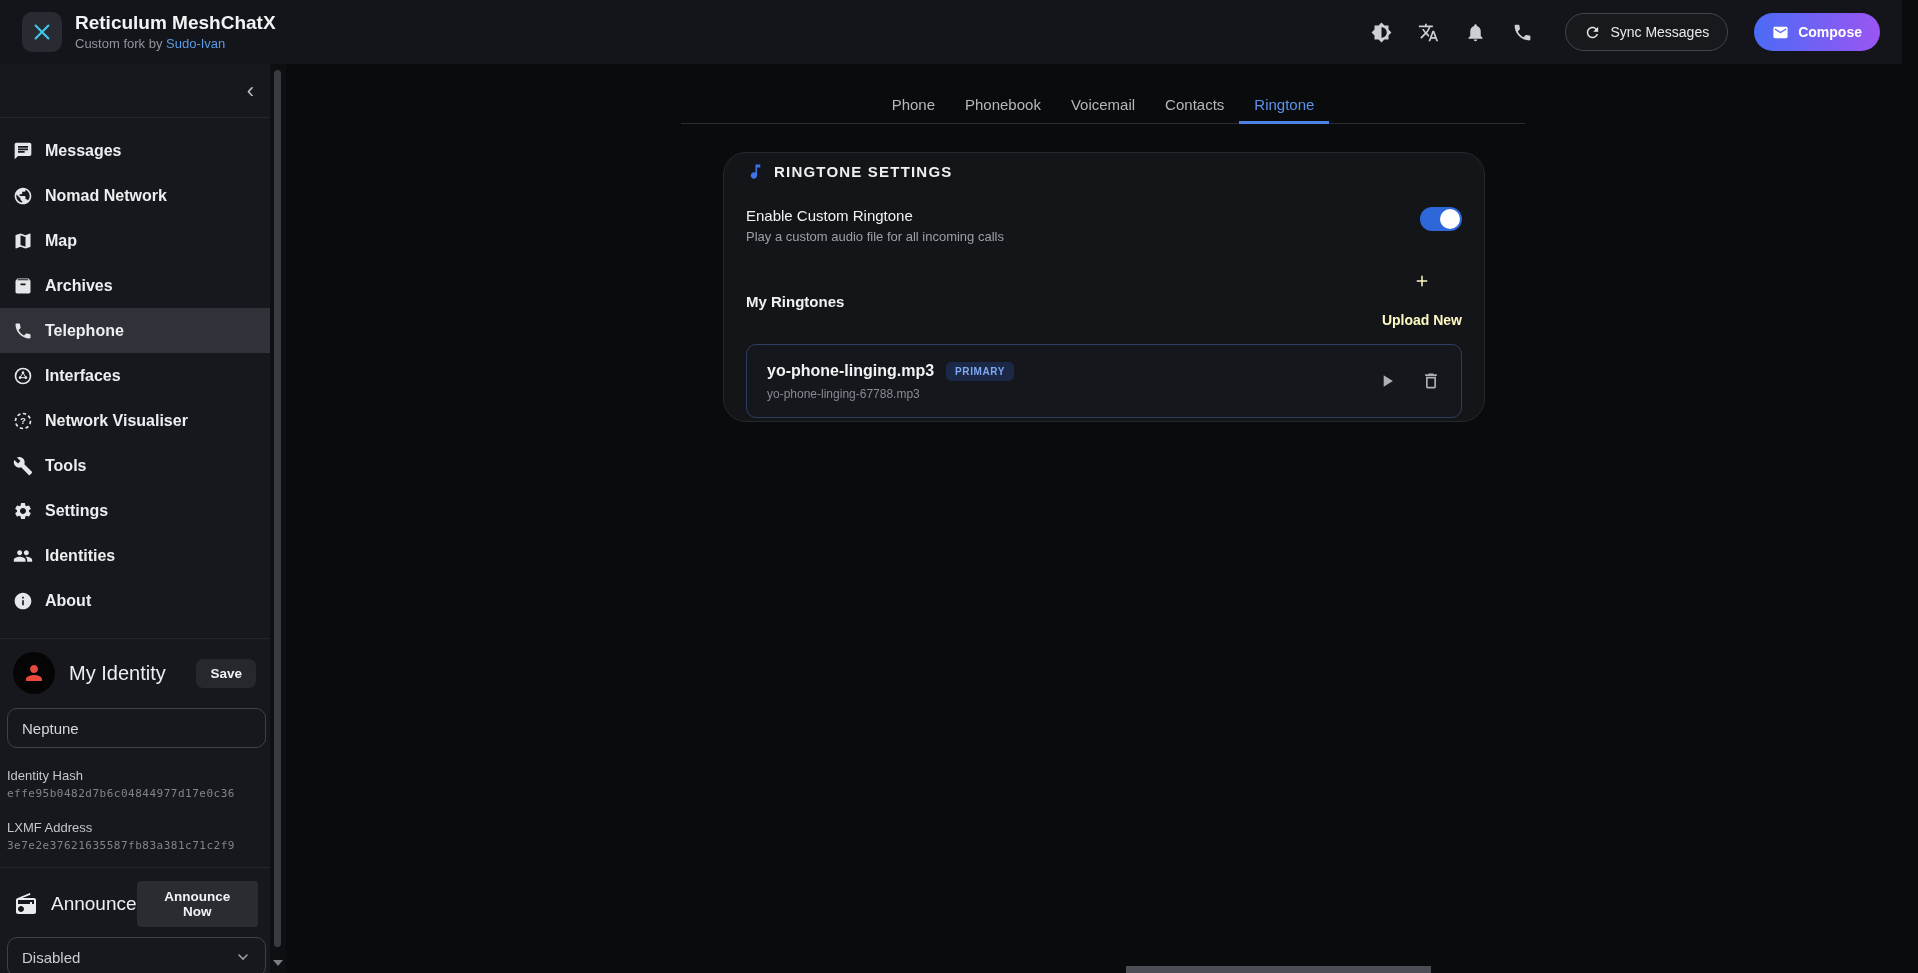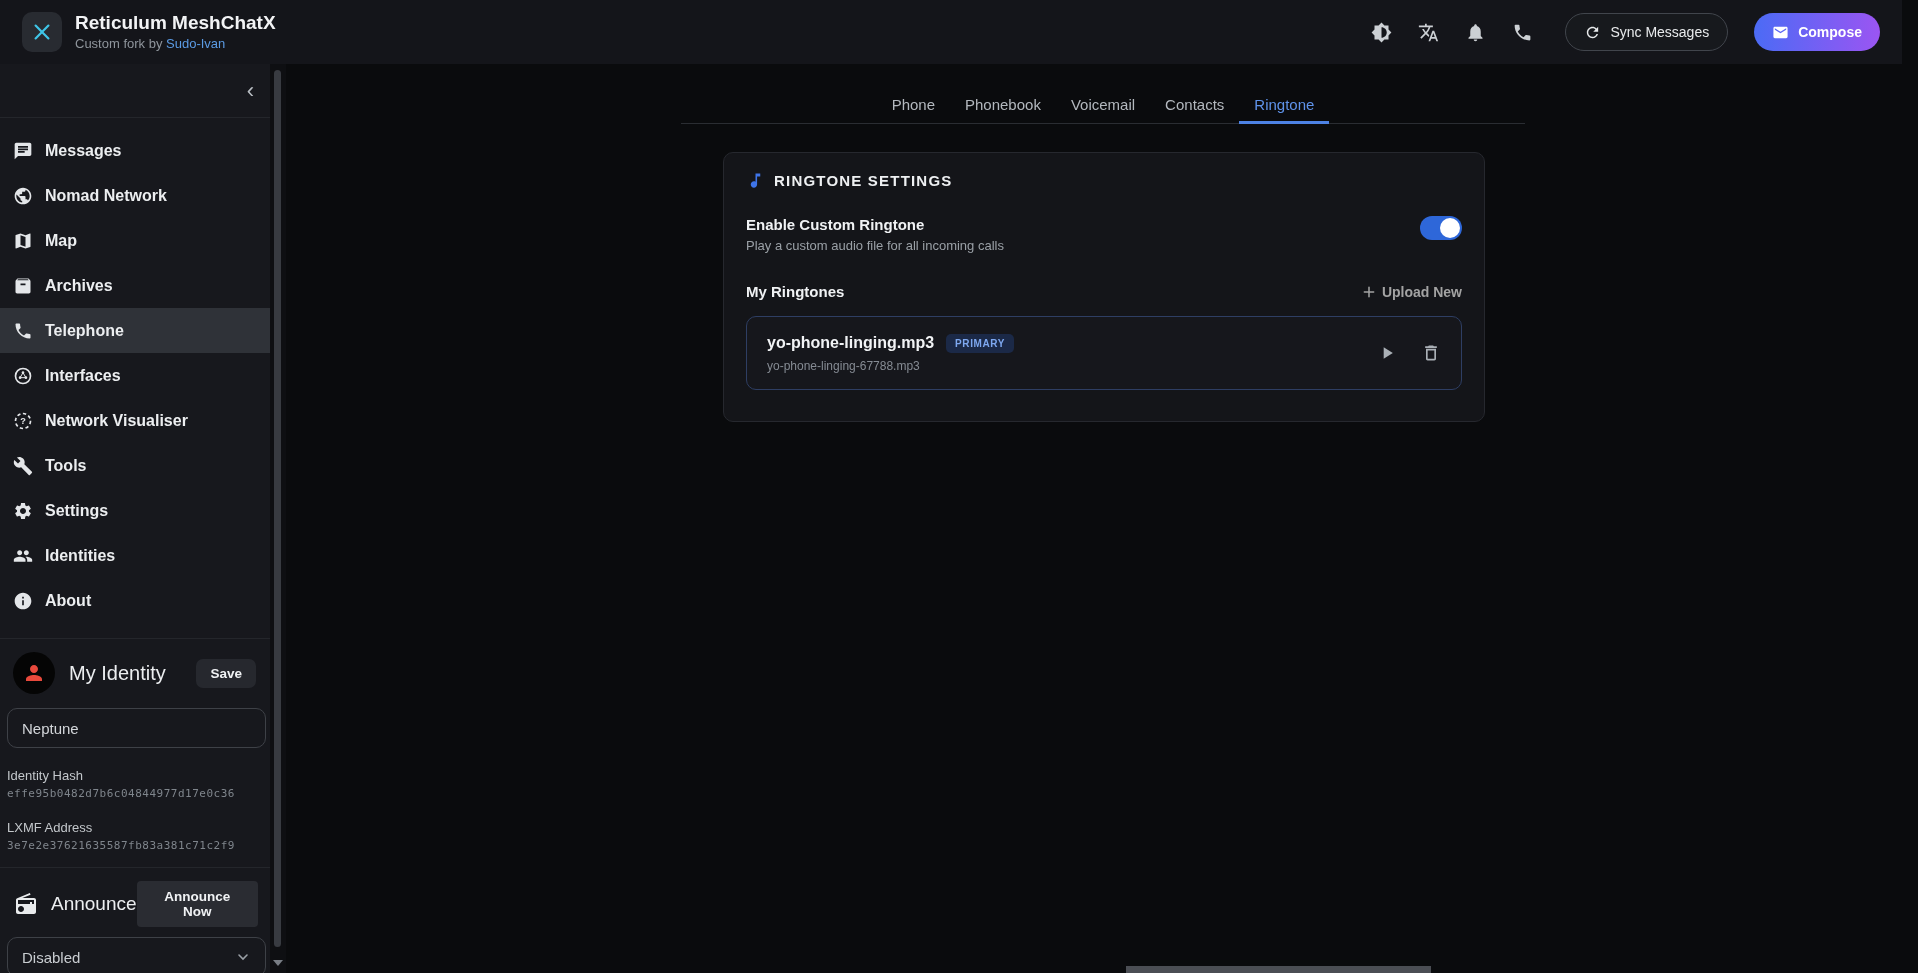--- a/index.html
+++ b/index.html
@@ -118,44 +118,44 @@
   }
   .tab {
     height:36px; padding:0 15px; display:flex; align-items:center;
     font-size:15px; color:#b3b8be; cursor:pointer;
     border-bottom:3px solid transparent;
   }
   .tab.active { color:#5f93ea; border-bottom-color:#4d82e4; }
 
   .card {
     position:absolute; left:723px; top:152px; width:762px; height:270px;
-    background:#141519; border:1px solid #26282e; border-radius:10px;
-    padding:18px 22px;
+    background:#141519; border:1px solid #26282e; border-radius:23px;
+    padding:9px 22px;
   }
   .card-head { display:flex; align-items:center; gap:9px; }
   .card-head svg { color:#3e74e8; }
   .card-title { font-size:15px; font-weight:bold; letter-spacing:1.2px; color:#eef0f2; }
 
   .enable-row { margin-top:26px; display:flex; align-items:flex-start; }
-  .enable-label { font-size:15px; font-weight:bold; color:#f0f2f4; }
+  .enable-label { font-size:15px; font-weight:normal; color:#f0f2f4; }
   .enable-desc { margin-top:5px; font-size:13px; color:#9aa0a6; }
   .toggle {
     margin-left:auto; width:42px; height:24px; border-radius:12px;
     background:#2e67d9; position:relative; cursor:pointer; flex:none;
   }
   .toggle-knob {
     position:absolute; top:2px; right:2px; width:20px; height:20px;
     border-radius:50%; background:#ffffff;
   }
 
   .ringtones-row { margin-top:30px; display:flex; align-items:center; }
   .ringtones-label { font-size:15px; font-weight:bold; color:#f0f2f4; }
   .upload-link {
-    margin-left:auto; display:flex; align-items:center; gap:6px;
-    color:#a3a3a3; font-size:14px; font-weight:bold; cursor:pointer;
+    margin-left:auto; display:flex; align-items:center; gap:24px;
+    color:#fef9c3; font-size:14px; font-weight:bold; cursor:pointer;flex-direction:column;
   }
 
   .ring-item {
     margin-top:16px; height:74px; background:#16171c;
     border:1px solid #2e3e63; border-radius:10px;
     display:flex; align-items:center; padding:0 20px;
   }
   .ring-name-row { display:flex; align-items:center; }
   .ring-name { font-size:16px; font-weight:600; color:#f1f3f5; }
   .ring-badge {

